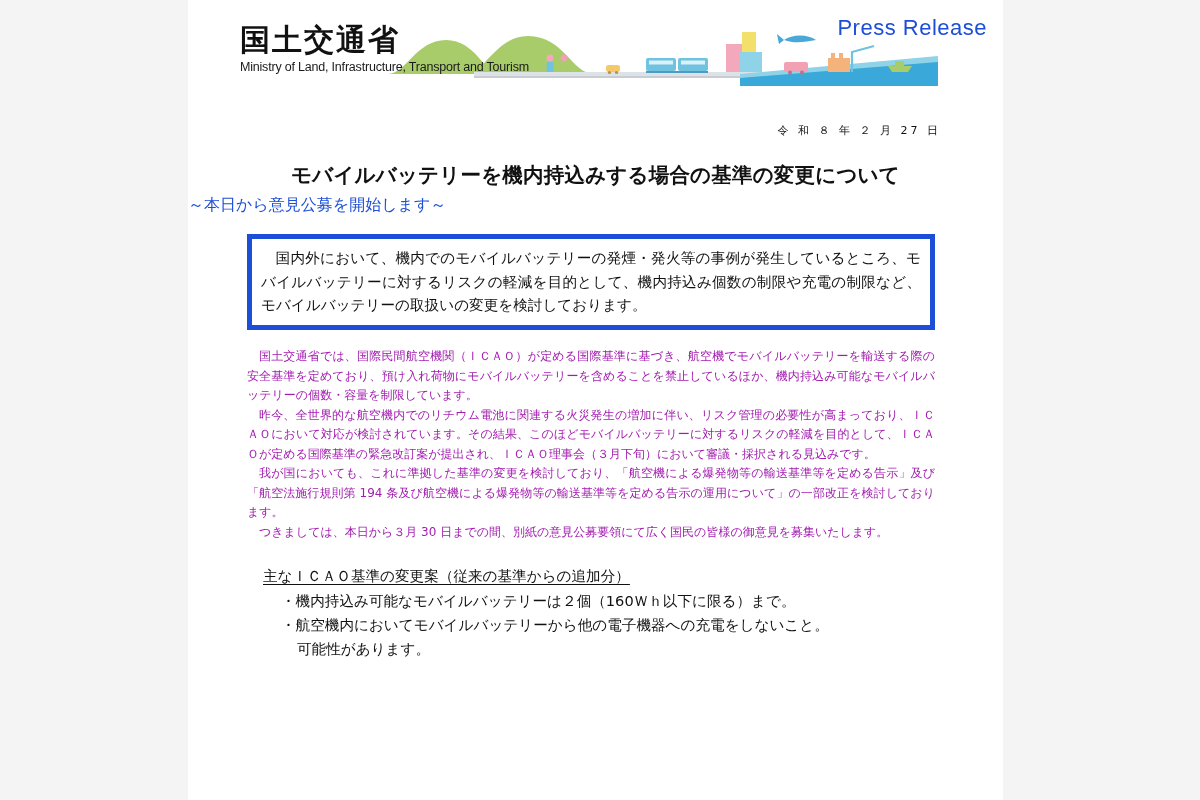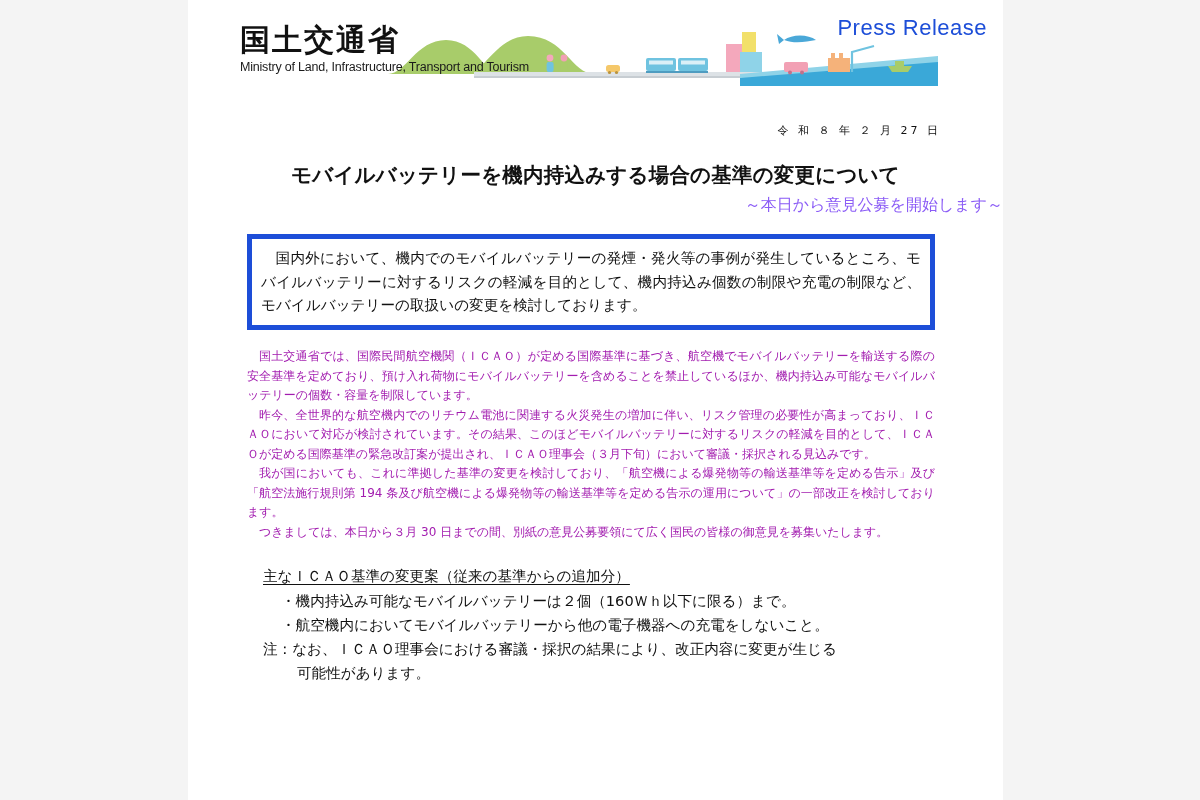--- a/index.html
+++ b/index.html
@@ -91,23 +91,23 @@
     margin-top: 22px;
     text-align: center;
     font-size: 20.5px;
     font-weight: bold;
     color: #111;
     letter-spacing: 0.2px;
     font-family: "DejaVu Sans", sans-serif;
   }
   .subtitle {
     margin-top: 6px;
-    text-align: right;
+    text-align: left;
     font-size: 16px;
-    color: #8b5cf6;
+    color: #1d4ed8;
     font-family: "DejaVu Sans", sans-serif;
   }
 
   
   .summary-box {
     margin: 18px 68px 0 59px;
     border: 5px solid #1d4ed8;
     padding: 7px 9px 8px 9px;
     font-size: 14.6px;
     line-height: 1.62;
@@ -237,18 +237,17 @@
       <p>我が国においても、これに準拠した基準の変更を検討しており、「航空機による爆発物等の輸送基準等を定める告示」及び「航空法施行規則第 194 条及び航空機による爆発物等の輸送基準等を定める告示の運用について」の一部改正を検討しております。</p>
       <p>つきましては、本日から３月 30 日までの間、別紙の意見公募要領にて広く国民の皆様の御意見を募集いたします。</p>
     </div>
 
     <div class="changes">
       <div>
         <span class="changes-heading">主なＩＣＡＯ基準の変更案（従来の基準からの追加分）</span>
       </div>
       <div class="bullet">・機内持込み可能なモバイルバッテリーは２個（160Ｗｈ以下に限る）まで。</div>
       <div class="bullet">・航空機内においてモバイルバッテリーから他の電子機器への充電をしないこと。</div>
-      <div class="note">注：なお、ＩＣＡＯ理事会における審議・採択の結果により、改正内容に変更が生じる</div>
       <div class="note-cont">可能性があります。</div>
     </div>
 
   </div>
 </div>
 
 </body></html>

